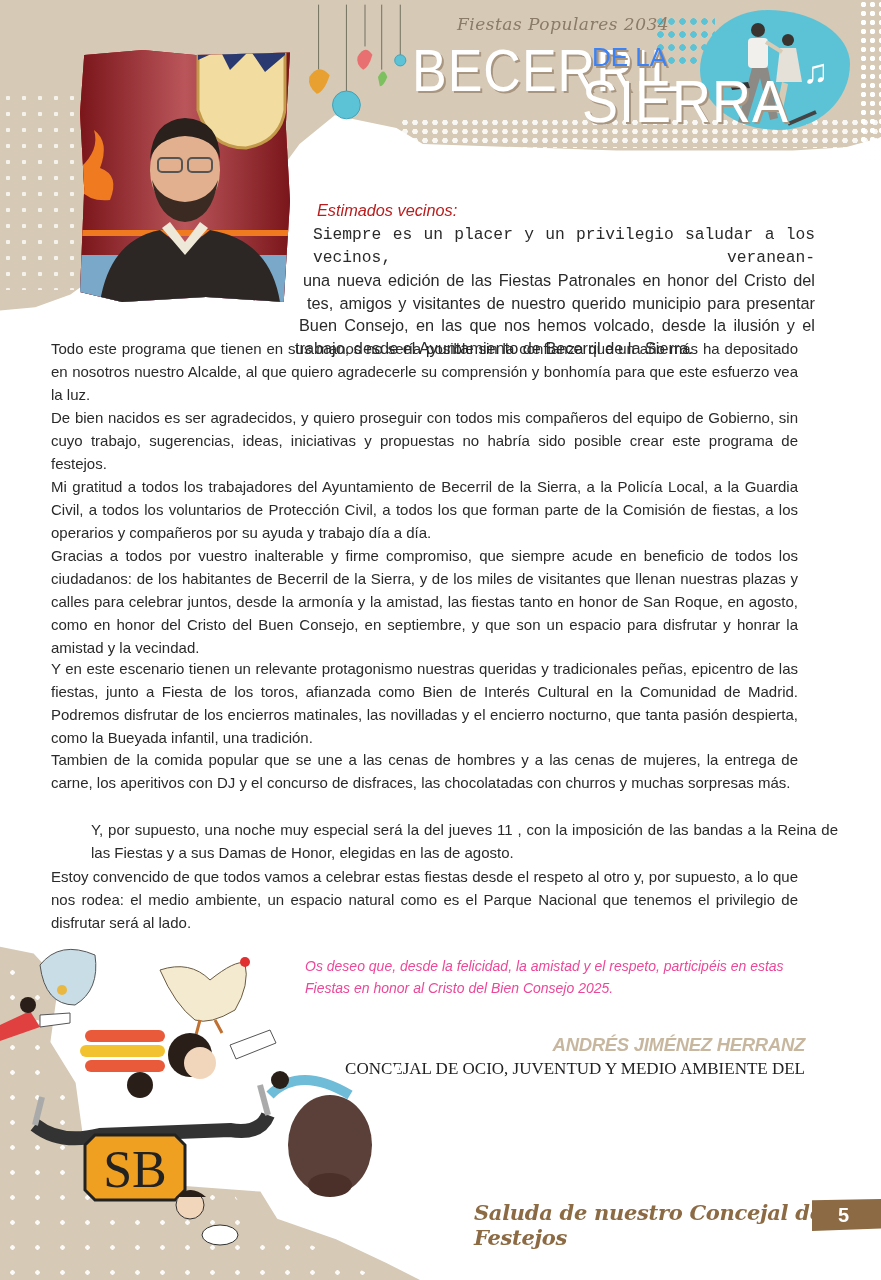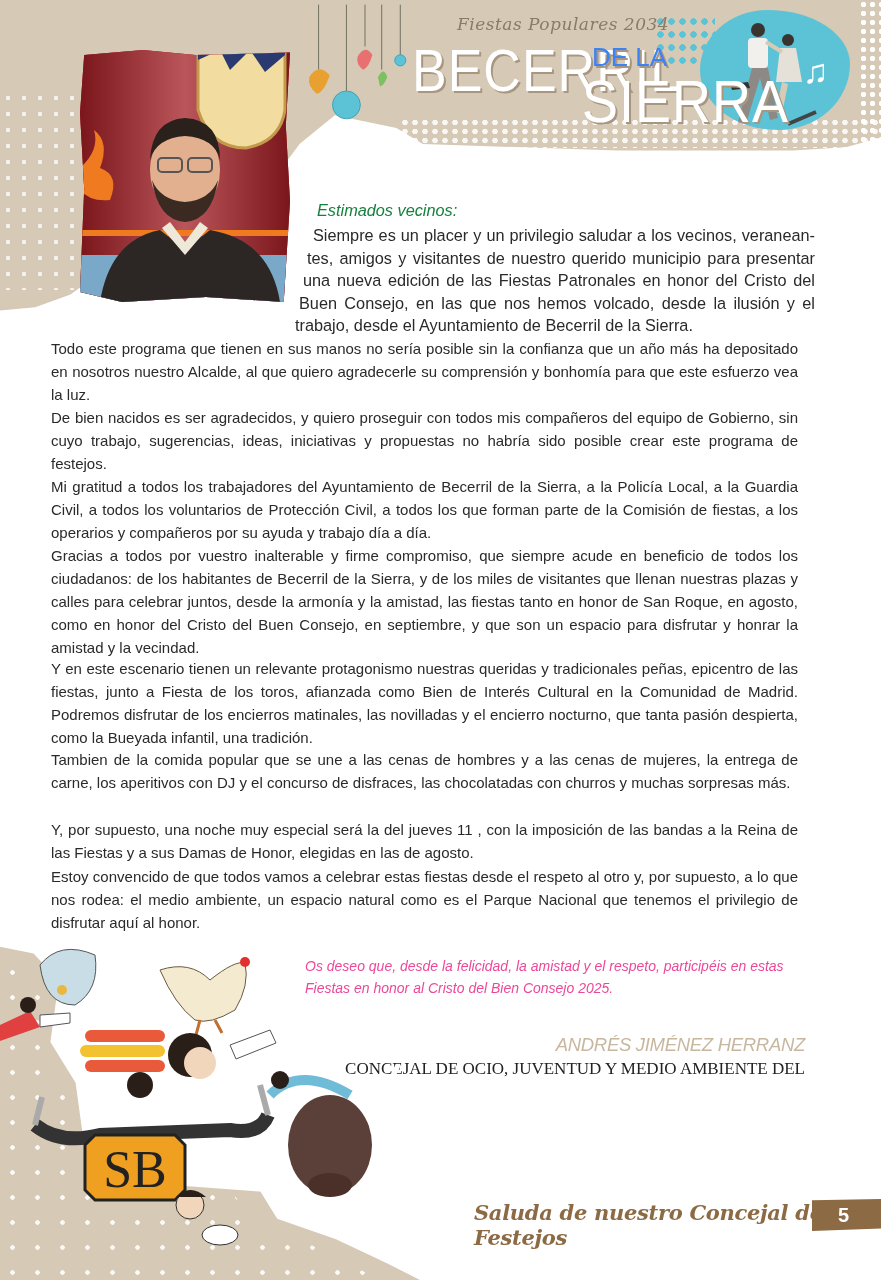--- a/index.html
+++ b/index.html
@@ -81,35 +81,35 @@
 
     
     .portrait {
       position: absolute; left: 80px; top: 50px; width: 210px; height: 252px;
       background: #a31e24; overflow: hidden;
       clip-path: polygon(2% 2%, 30% 0, 55% 2%, 100% 1%, 98% 30%, 100% 60%, 97% 100%, 60% 98%, 20% 100%, 0 96%, 2% 55%, 0 25%);
     }
     .portrait svg { width: 100%; height: 100%; display: block; }
     .greeting {
       position: absolute; left: 317px; top: 201px;
-      font-style: italic; font-size: 16.3px; color: #15803d;
+      font-style: italic; font-size: 16.3px; color: #b91c1c;
     }
     .intro-lines { position: absolute; left: 295px; top: 224px; width: 520px; font-size: 16.3px; line-height: 22.6px; }
     .intro-lines div { text-align: justify; text-align-last: justify; }
     .intro-lines div.last { text-align-last: left; }
 
     .para { position: absolute; left: 51px; width: 747px; font-size: 15px; line-height: 23px; text-align: justify; }
 
     .closing {
       position: absolute; left: 305px; top: 955px; width: 500px;
       font-style: italic; font-size: 14px; line-height: 22px; color: #ec4899;
     }
     .sign-name {
       position: absolute; right: 76px; top: 1034px;
-      font-family: "Liberation Sans", sans-serif; font-weight: normal; font-style: italic;
+      font-family: "Liberation Sans", sans-serif; font-weight: bold; font-style: italic;
       font-size: 18.5px; color: #c8b79f; letter-spacing: -0.3px;
     }
     .sign-role {
       position: absolute; right: 76px; top: 1058px; width: 470px; text-align: right;
       font-family: "Liberation Serif", serif; font-size: 17px; line-height: 22px; color: #222;
     }
 
     
     .illus { position: absolute; left: 0; top: 935px; width: 430px; height: 345px; }
 
@@ -195,35 +195,35 @@
     <path d="M72 130 Q78 170 105 172 Q132 170 138 130 Q130 150 105 152 Q80 150 72 130 Z" fill="#3a2a22"></path>
     <rect x="78" y="108" width="24" height="14" rx="4" fill="none" stroke="#555" stroke-width="2"></rect>
     <rect x="108" y="108" width="24" height="14" rx="4" fill="none" stroke="#555" stroke-width="2"></rect>
     <path d="M20 252 Q30 190 80 180 L105 200 L130 180 Q190 190 200 252 Z" fill="#2c2724"></path>
     <path d="M82 178 L105 205 L128 178 L120 172 L105 192 L90 172 Z" fill="#eee8d8"></path>
   </svg>
 </div>
 
 <div class="greeting">Estimados vecinos:</div>
 <div class="intro-lines">
-  <div style="padding-left:18px;">Siempre es un placer y un privilegio saludar a los vecinos, veranean-</div>
+  <div style="padding-left:18px;font-family:Liberation Mono, monospace;">Siempre es un placer y un privilegio saludar a los vecinos, veranean-</div>
+  <div style="padding-left:8px;">una nueva edición de las Fiestas Patronales en honor del Cristo del</div>
   <div style="padding-left:12px;">tes, amigos y visitantes de nuestro querido municipio para presentar</div>
-  <div style="padding-left:8px;">una nueva edición de las Fiestas Patronales en honor del Cristo del</div>
   <div style="padding-left:4px;">Buen Consejo, en las que nos hemos volcado, desde la ilusión y el</div>
   <div class="last">trabajo, desde el Ayuntamiento de Becerril de la Sierra.</div>
 </div>
 
 <p class="para" style="top:337px;">Todo este programa que tienen en sus manos no sería posible sin la confianza que un año más ha depositado en nosotros nuestro Alcalde, al que quiero agradecerle su comprensión y bonhomía para que este esfuerzo vea la luz.</p>
 <p class="para" style="top:406px;">De bien nacidos es ser agradecidos, y quiero proseguir con todos mis compañeros del equipo de Gobierno, sin cuyo trabajo, sugerencias, ideas, iniciativas y propuestas no habría sido posible crear este programa de festejos.</p>
 <p class="para" style="top:475px;">Mi gratitud a todos los trabajadores del Ayuntamiento de Becerril de la Sierra, a la Policía Local, a la Guardia Civil, a todos los voluntarios de Protección Civil, a todos los que forman parte de la Comisión de fiestas, a los operarios y compañeros por su ayuda y trabajo día a día.</p>
 <p class="para" style="top:544px;">Gracias a todos por vuestro inalterable y firme compromiso, que siempre acude en beneficio de todos los ciudadanos: de los habitantes de Becerril de la Sierra, y de los miles de visitantes que llenan nuestras plazas y calles para celebrar juntos, desde la armonía y la amistad, las fiestas tanto en honor de San Roque, en agosto, como en honor del Cristo del Buen Consejo, en septiembre, y que son un espacio para disfrutar y honrar la amistad y la vecindad.</p>
 <p class="para" style="top:657px;">Y en este escenario tienen un relevante protagonismo nuestras queridas y tradicionales peñas, epicentro de las fiestas, junto a Fiesta de los toros, afianzada como Bien de Interés Cultural en la Comunidad de Madrid. Podremos disfrutar de los encierros matinales, las novilladas y el encierro nocturno, que tanta pasión despierta, como la Bueyada infantil, una tradición.</p>
 <p class="para" style="top:748px;">Tambien de la comida popular que se une a las cenas de hombres y a las cenas de mujeres, la entrega de carne, los aperitivos con DJ y el concurso de disfraces, las chocolatadas con churros y muchas sorpresas más.</p>
-<p class="para" style="top:818px;">Y, por supuesto, una noche muy especial será la del jueves 11 , con la imposición de las bandas a la Reina de las Fiestas y a sus Damas de Honor, elegidas en las de agosto.</p>
-<p class="para" style="top:865px;">Estoy convencido de que todos vamos a celebrar estas fiestas desde el respeto al otro y, por supuesto, a lo que nos rodea: el medio ambiente, un espacio natural como es el Parque Nacional que tenemos el privilegio de disfrutar aquí al honor.</p>
+<p class="para" style="top:818px;margin-left:40px;">Y, por supuesto, una noche muy especial será la del jueves 11 , con la imposición de las bandas a la Reina de las Fiestas y a sus Damas de Honor, elegidas en las de agosto.</p>
+<p class="para" style="top:865px;">Estoy convencido de que todos vamos a celebrar estas fiestas desde el respeto al otro y, por supuesto, a lo que nos rodea: el medio ambiente, un espacio natural como es el Parque Nacional que tenemos el privilegio de disfrutar será al lado.</p>
 
 <p class="closing">Os deseo que, desde la felicidad, la amistad y el respeto, participéis en estas Fiestas en honor al Cristo del Bien Consejo 2025.</p>
 <div class="sign-name">ANDRÉS JIMÉNEZ HERRANZ</div>
 <div class="sign-role">
   <div>CONCEJAL DE OCIO, JUVENTUD Y MEDIO AMBIENTE DEL</div>
 </div>
 
 <svg class="illus" viewBox="0 0 430 345">
 
   <g>

